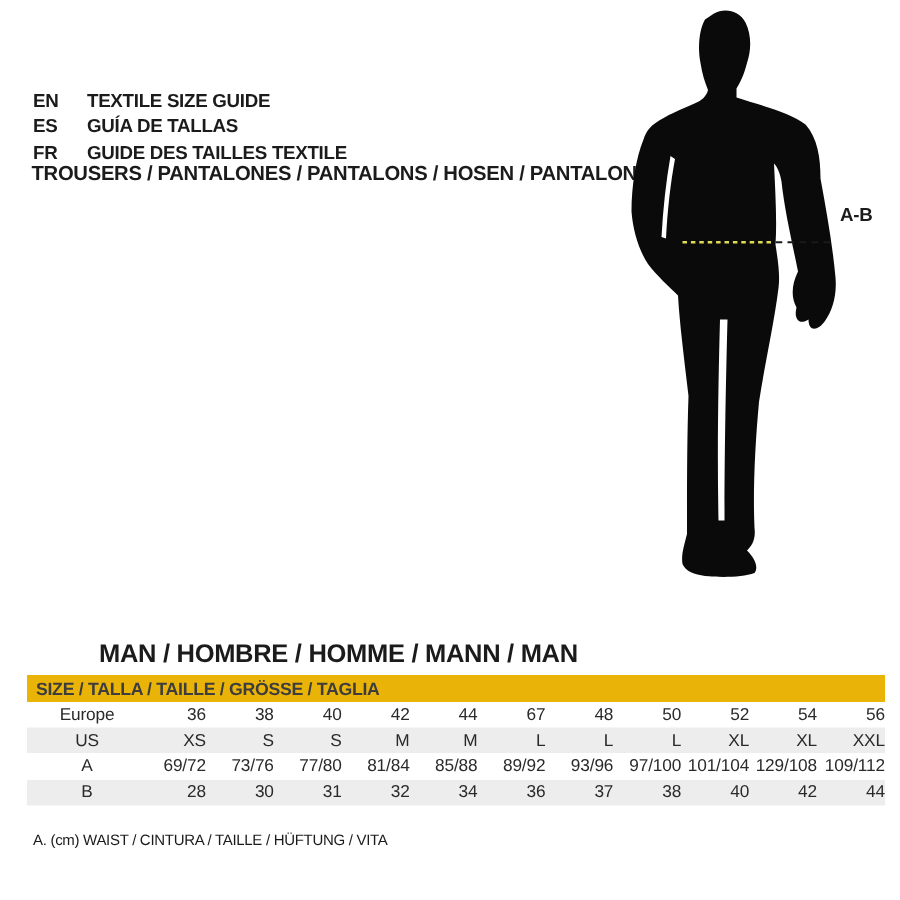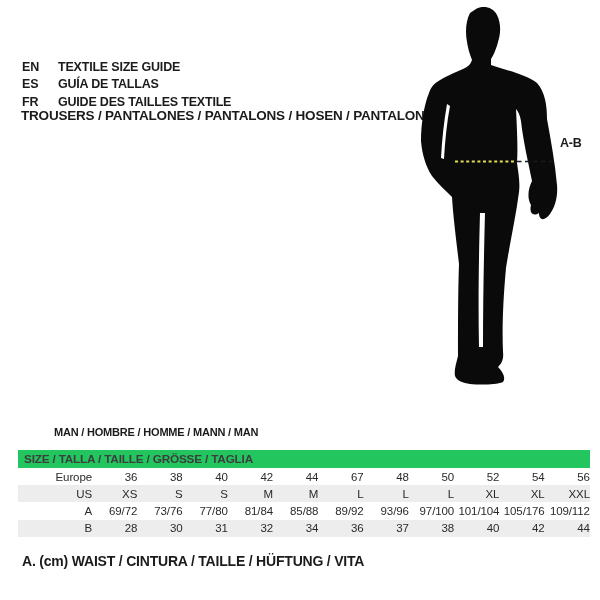--- a/index.html
+++ b/index.html
@@ -12,32 +12,32 @@
   .lang-row{display:flex;height:17.5px;align-items:center;}
   .lang-code{width:36px;font-weight:bold;font-size:12.5px;letter-spacing:-0.2px;}
   .lang-label{font-weight:bold;font-size:12.5px;letter-spacing:-0.2px;white-space:nowrap;}
 
   .garment-title{position:absolute;left:21px;top:108px;font-size:13.5px;font-weight:bold;letter-spacing:-0.2px;white-space:nowrap;}
 
   
   .figure-svg{position:absolute;left:410px;top:0;}
   .ab-label{position:absolute;left:560px;top:136px;font-size:12.5px;font-weight:bold;letter-spacing:-0.2px;}
 
-  .section-title{position:absolute;left:10px;top:426px;font-size:11px;font-weight:bold;letter-spacing:-0.2px;white-space:nowrap;padding-left:44px;}
+  .section-title{position:absolute;left:22px;top:426px;font-size:17px;font-weight:bold;letter-spacing:-0.2px;white-space:nowrap;padding-left:44px;}
 
   
   .size-table{position:absolute;left:18px;top:450px;width:572px;font-size:11.5px;color:#2a2a2a;letter-spacing:-0.1px;}
-  .thead{height:18px;background:#22c55e;color:#3d3d3d;font-weight:bold;display:flex;align-items:center;
+  .thead{height:18px;background:#eab308;color:#3d3d3d;font-weight:bold;display:flex;align-items:center;
          padding-left:6px;box-sizing:border-box;font-size:11.8px;letter-spacing:-0.2px;}
   .trow{display:flex;height:17.2px;align-items:center;}
   .trow.alt{background:#ededed;}
   .cell{flex:1;text-align:right;white-space:nowrap;}
-  .cell.rowlabel{flex:0 0 74px;text-align:right;padding-left:6px;box-sizing:border-box;}
+  .cell.rowlabel{flex:0 0 74px;text-align:center;padding-left:6px;box-sizing:border-box;}
 
-  .footnotes{position:absolute;left:22px;top:552px;font-size:14px;font-weight:bold;line-height:18px;letter-spacing:-0.2px;}
+  .footnotes{position:absolute;left:22px;top:552px;font-size:10px;font-weight:normal;line-height:18px;letter-spacing:-0.2px;}
   .footnote-line{white-space:nowrap;}
 </style>
 </head>
 <body>
 
 <div class="canvas">
 
   <div class="lang-block">
     <div class="lang-row">
       <span class="lang-code">EN</span>
@@ -137,21 +137,21 @@
           <div class="cell rowlabel">A</div>
           <div class="cell">69/72</div>
           <div class="cell">73/76</div>
           <div class="cell">77/80</div>
           <div class="cell">81/84</div>
           <div class="cell">85/88</div>
           <div class="cell">89/92</div>
           <div class="cell">93/96</div>
           <div class="cell">97/100</div>
           <div class="cell">101/104</div>
-          <div class="cell">105/176</div>
+          <div class="cell">129/108</div>
           <div class="cell">109/112</div>
         </div>
         <div class="trow alt">
           <div class="cell rowlabel">B</div>
           <div class="cell">28</div>
           <div class="cell">30</div>
           <div class="cell">31</div>
           <div class="cell">32</div>
           <div class="cell">34</div>
           <div class="cell">36</div>

